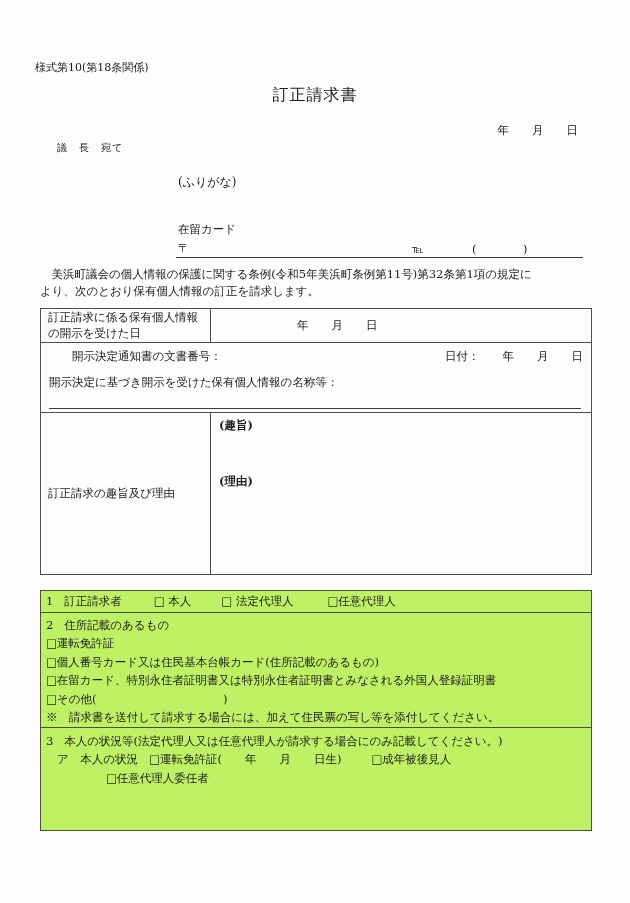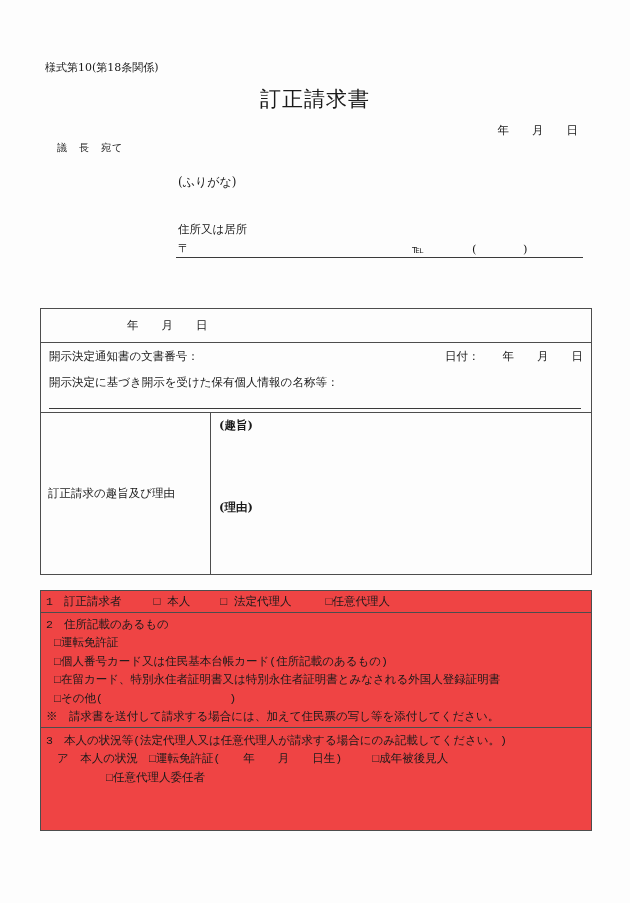--- a/index.html
+++ b/index.html
@@ -6,22 +6,22 @@
   html,body { background:#fdfdfd; }
   .page {
     position:relative; width:630px; height:903px; overflow:hidden;
     background:#fdfdfd; color:#1a1a1a;
     font-family:"DejaVu Serif","Liberation Serif",serif;
     font-size:11.5px;
   }
   .abs { position:absolute; }
   .nowrap { white-space:nowrap; }
 
-  .form-number { left:45px; top:60px; font-size:11px; }
-  .doc-title { left:0; right:0; top:85px; text-align:center; font-size:21px; letter-spacing:1px; }
+  .form-number { left:35px; top:60px; font-size:11px; }
+  .doc-title { left:0; right:0; top:85px; text-align:center; font-size:16px; letter-spacing:1px; }
   .date-top { top:123px; right:52px; font-size:11.5px; }
   .addressee { left:57px; top:141px; font-size:10px; letter-spacing:1px; }
 
   .furigana { left:178px; top:174px; font-size:12px; }
   .name-row { left:178px; top:191px; width:399px; height:17px; display:flex; align-items:flex-end; }
   .name-row .lbl { flex:0 0 auto; line-height:13px; }
   .fill-line { flex:1 1 auto; border-bottom:1px solid #3a3a3a; height:15px; }
   .addr-label { left:178px; top:222px; }
   .postal-row { left:176px; top:241px; width:407px; height:17px; border-bottom:1px solid #3a3a3a; }
   .postal-row span { position:absolute; bottom:1px; }
@@ -38,66 +38,71 @@
   .t1row { display:flex; border-bottom:1px solid #4d4d4d; }
   .t1row:last-child { border-bottom:none; }
   .t1left { width:170px; flex:0 0 170px; border-right:1px solid #4d4d4d; padding:2px 7px; display:flex; align-items:center; line-height:15.5px; }
   .t1right { flex:1 1 auto; position:relative; }
   .t1r1 { height:34px; }
   .t1r2 { height:70px; }
   .t1r3 { height:161px; }
   .t1r1 .t1right { display:flex; align-items:center; }
   .t1r1 .t1right .val { padding-left:86px; }
   .t1r2 .t1right { padding:6px 8px 0 8px; }
-  .row2-line1 { display:flex; justify-content:space-between; line-height:15px; }
+  .row2-line1 { display:flex; justify-content:space-between; line-height:15px;margin-left:23px; }
   .row2-line2 { margin-top:11px; line-height:15px; }
   .docname-line { position:absolute; left:8px; right:10px; bottom:3px; border-bottom:1px solid #3a3a3a; height:0; }
   .t1r3 .t1right { padding:5px 8px;font-weight:bold; }
   .purport { line-height:14px; }
-  .reason { line-height:14px; margin-top:68px; }
+  .reason { line-height:14px; margin-top:42px; }
 
   
-  .table2 { left:40px; top:590px; width:552px; border:1px solid #4d4d4d; background:#ef4444;font-family:Liberation Mono, monospace; }
+  .table2 { left:40px; top:590px; width:552px; border:1px solid #4d4d4d; background:#bef264; }
   .t2row { border-bottom:1px solid #4d4d4d; padding:3px 5px; }
   .t2row:last-child { border-bottom:none; }
   .t2r1 { height:22px; line-height:15px; }
   .t2r2 { height:115px; }
   .t2r3 { height:102px; padding-top:4px; }
   .line { line-height:18.4px; white-space:nowrap; }
   .gap11 { margin-left:11px; }
   .gap32 { margin-left:32px; }
   .gap30 { margin-left:30px; }
   .gap34 { margin-left:34px; }
-  .indent-sm { margin-left:8px; }
+  .indent-sm { margin-left:0; }
   .indent-a { margin-left:11px; }
   .indent-opt3 { margin-left:60px; }
   .opt-gap { margin-left:30px; }
 </style>
 </head>
 <body>
 
 <div class="page">
 
   <div class="abs form-number nowrap">様式第10(第18条関係)</div>
   <div class="abs doc-title">訂正請求書</div>
   <div class="abs date-top nowrap">年　　月　　日</div>
   <div class="abs addressee nowrap">議　長　宛て</div>
 
   <div class="abs furigana nowrap">(ふりがな)</div>
-  <div class="abs addr-label nowrap">住所又は居所</div>
+  <div class="abs addr-label nowrap">在留カード</div>
   <div class="abs postal-row">
     <span class="postal-mark">〒</span>
     <span class="tel-label">℡</span>
     <span class="tel-po">(</span>
     <span class="tel-pc">)</span>
   </div>
 
+  <div class="abs intro">
+    <div>　美浜町議会の個人情報の保護に関する条例(令和5年美浜町条例第11号)第32条第1項の規定に</div>
+    <div>より、次のとおり保有個人情報の訂正を請求します。</div>
+  </div>
 
   <div class="abs table1">
     <div class="t1row t1r1">
+      <div class="t1left">訂正請求に係る保有個人情報の開示を受けた日</div>
       <div class="t1right">
         <span class="val nowrap">年　　月　　日</span>
       </div>
     </div>
     <div class="t1row t1r2">
       <div class="t1right">
         <div class="row2-line1">
           <span class="nowrap">開示決定通知書の文書番号：</span>
           <span class="nowrap">日付：　　年　　月　　日</span>
         </div>

